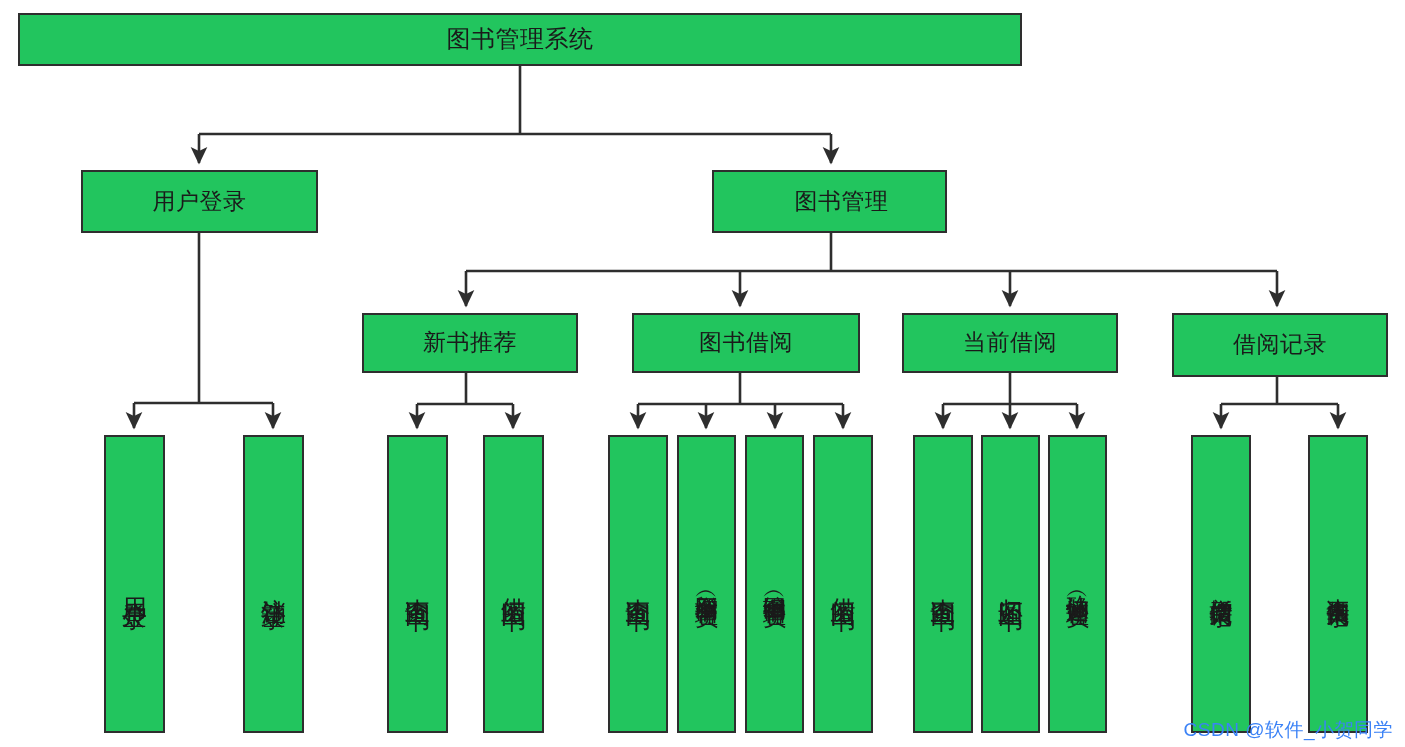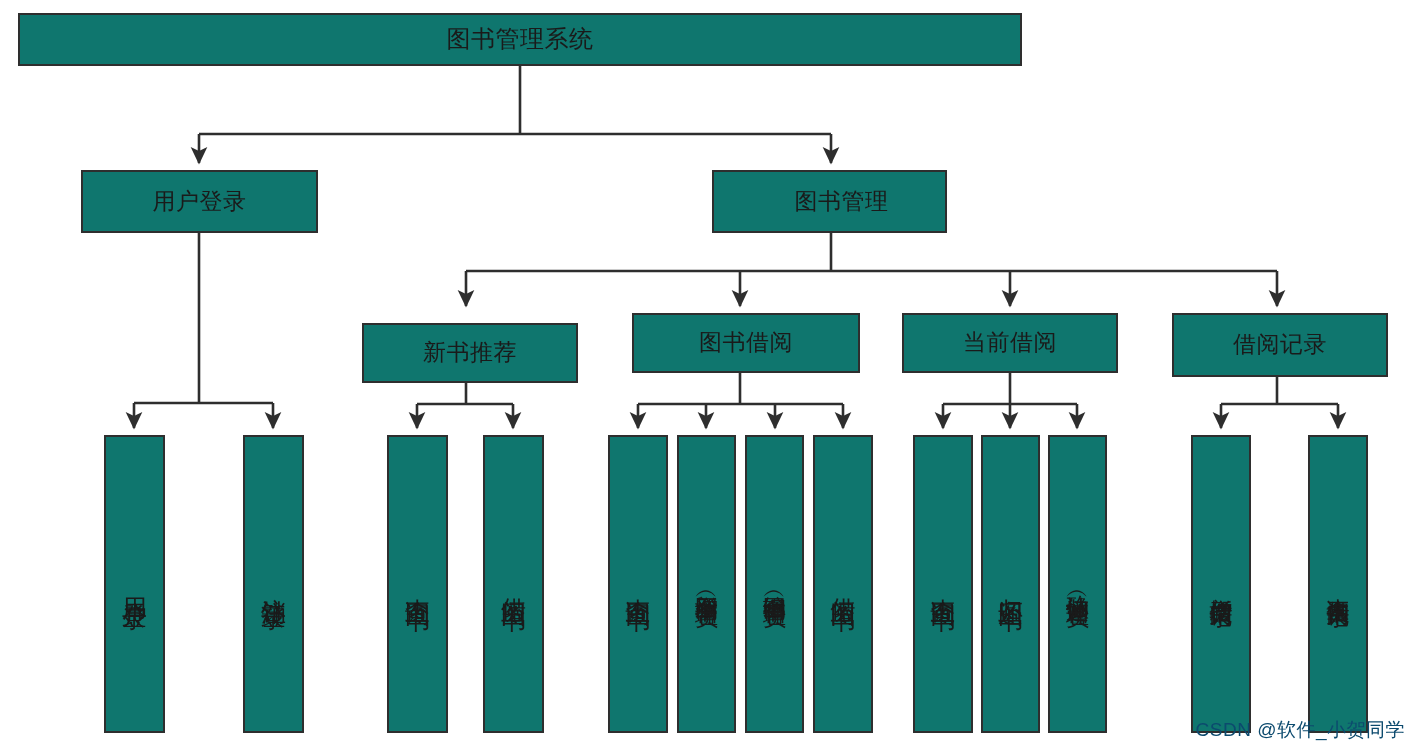--- a/index.html
+++ b/index.html
@@ -22,21 +22,21 @@
     left: 0;
     top: 0;
     width: 1405px;
     height: 747px;
     pointer-events: none;
   }
   .node {
     position: absolute;
     box-sizing: border-box;
     border: 2px solid #2e2e2e;
-    background: #0f766e;
+    background: #22c55e;
     display: flex;
     align-items: center;
     justify-content: center;
     color: #1a1a1a;
   }
   .node .label {
     display: block;
     line-height: 1.02;
     white-space: nowrap;
   }
@@ -60,24 +60,24 @@
     line-height: 1;
     letter-spacing: 3px;
     white-space: nowrap;
   }
   .node.vert.narrow .label {
     font-size: 23px;
     letter-spacing: 1.5px;
   }
   #watermark {
     position: absolute;
-    right: 0;
+    right: 12px;
     bottom: 4px;
     font-size: 19px;
-    color: #0c4a6e;
+    color: #3b82f6;
     letter-spacing: 0.5px;
     white-space: nowrap;
     font-family: "Liberation Sans", "DejaVu Sans", sans-serif;
   }
 </style>
 </head>
 <body>
 
 <div id="canvas">
 
@@ -135,21 +135,21 @@
     <span class="label">图书管理系统</span>
   </div>
 
   <div class="node horiz" style="left:81px; top:170px; width:237px; height:63px;">
     <span class="label">用户登录</span>
   </div>
   <div class="node horiz" style="left:712px; top:170px; width:235px; height:63px;padding-left:24px;">
     <span class="label">图书管理</span>
   </div>
 
-  <div class="node horiz" style="left:362px; top:323px; width:216px; height:60px;">
+  <div class="node horiz" style="left:362px; top:313px; width:216px; height:60px;">
     <span class="label">新书推荐</span>
   </div>
   <div class="node horiz" style="left:632px; top:313px; width:228px; height:60px;">
     <span class="label">图书借阅</span>
   </div>
   <div class="node horiz" style="left:902px; top:313px; width:216px; height:60px;align-items:center;">
     <span class="label">当前借阅</span>
   </div>
   <div class="node horiz" style="left:1172px; top:313px; width:216px; height:64px;">
     <span class="label">借阅记录</span>

